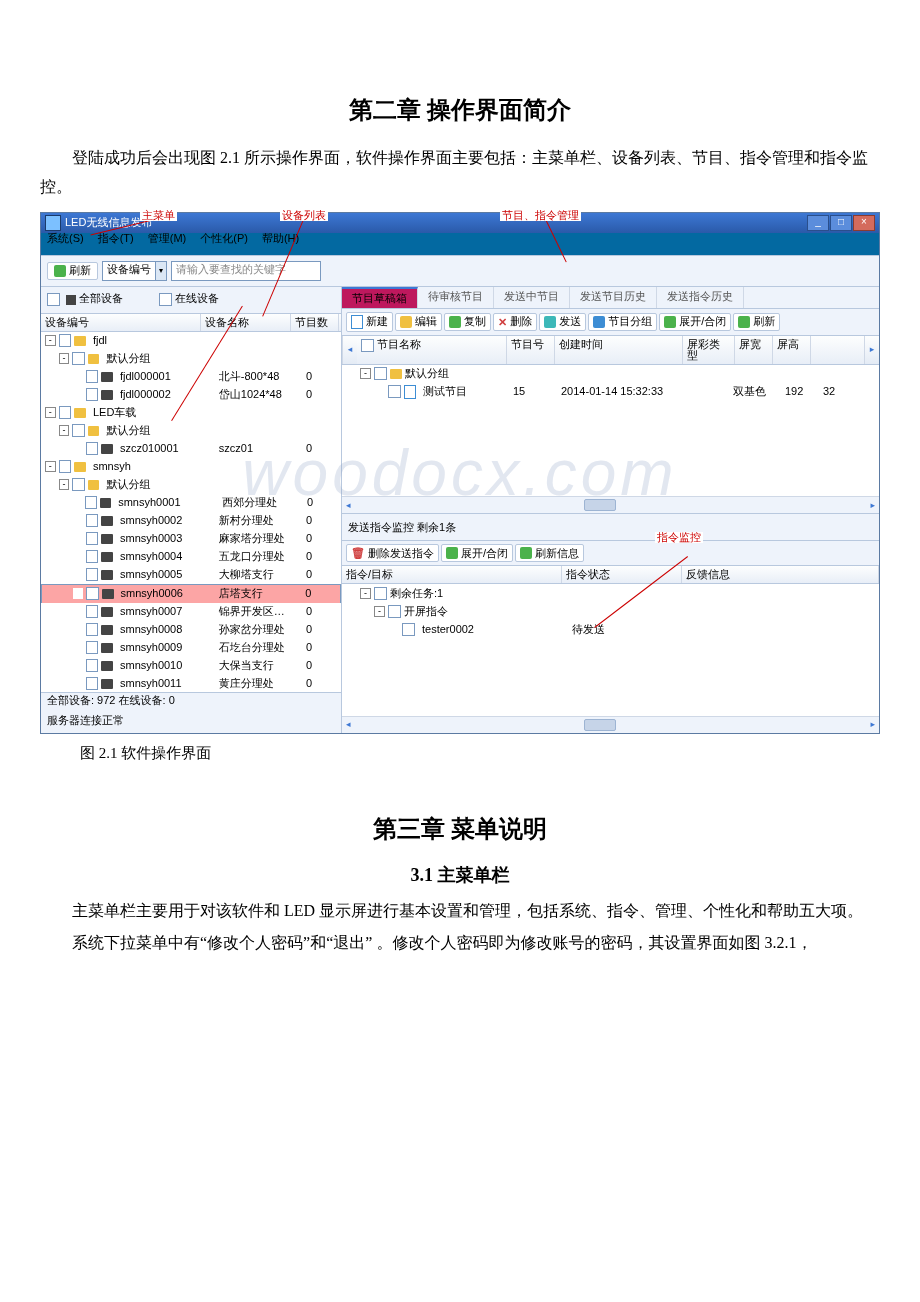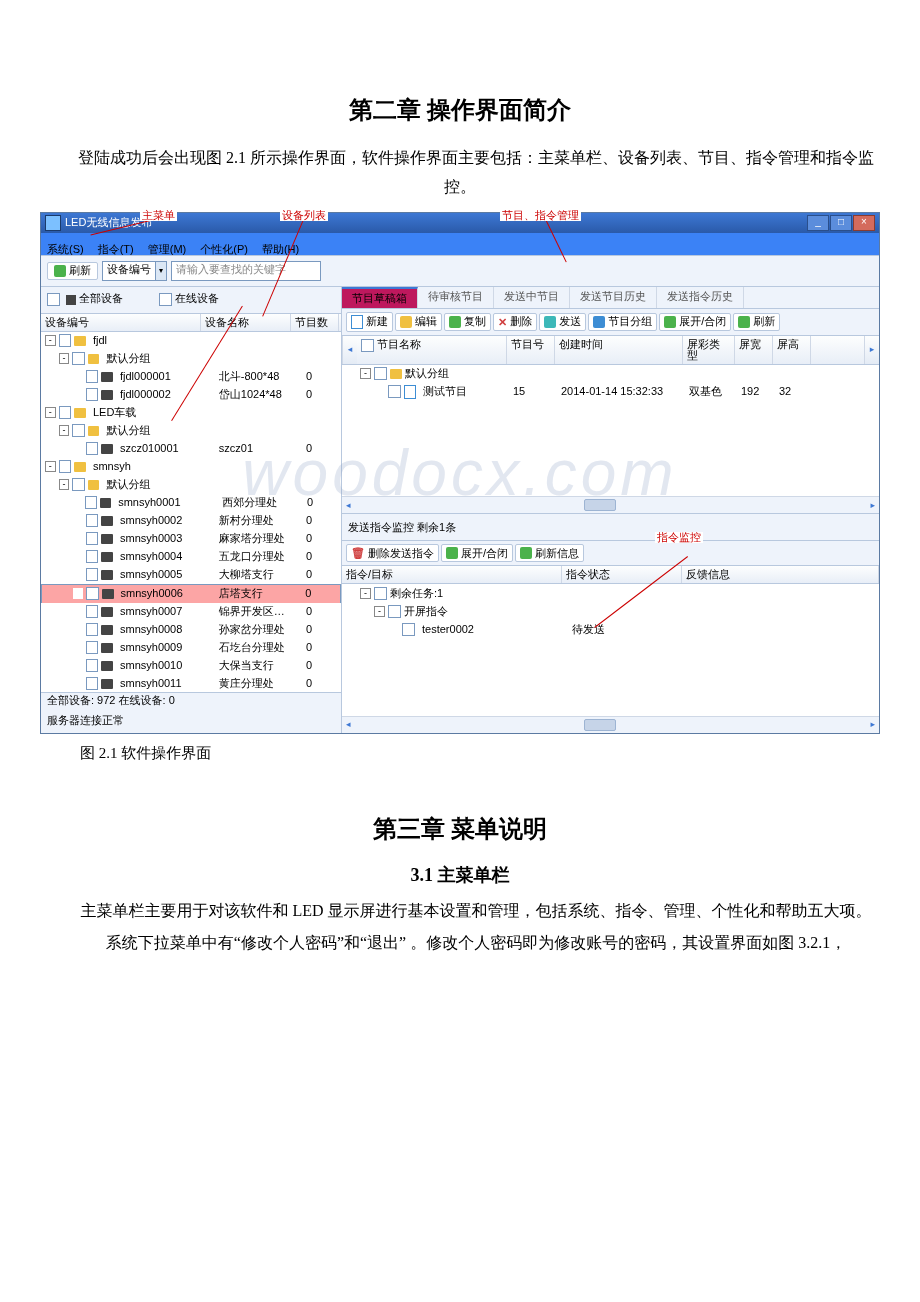--- a/index.html
+++ b/index.html
@@ -1,29 +1,29 @@
 <!DOCTYPE html>
 <html><head>
 <meta charset="utf-8">
 <style>
   body { margin:0; background:#fff; font-family:"Microsoft YaHei","SimSun",Arial,sans-serif; color:#000; }
   .page { width:920px; margin:0 auto; padding:44px 40px 200px; box-sizing:border-box; }
   .doc-h1 { text-align:center; font-size:24px; font-weight:700; margin:50px 0 18px; font-family:"SimSun",serif; }
   .doc-h2 { text-align:center; font-size:18px; font-weight:700; margin:14px 0 10px; font-family:"Times New Roman","SimSun",serif; }
-  .doc-p { font-size:16px; line-height:1.8; text-indent:2em; margin:4px 0; font-family:"SimSun",serif;text-align:center; }
+  .doc-p { font-size:16px; line-height:1.8; text-indent:2em; margin:4px 0; font-family:"SimSun",serif; }
   .caption { font-size:15px; margin:10px 0 20px 40px; font-family:"SimSun",serif; }
   .screenshot { margin:10px 0 6px; border:0; font-size:11px; line-height:1; font-family:"SimSun",Tahoma,sans-serif; position:relative; }
   .window { border:1px solid #5b7aa2; background:#eef3fb; }
   .titlebar { height:20px; background:linear-gradient(#3d78d4,#2a5aa9); color:#fff; display:flex; align-items:center; padding:0 4px; }
   .titlebar .ticon { width:14px; height:14px; background:#7cc0ff; border:1px solid #1a3a6b; margin-right:4px; }
   .titlebar .ttext { flex:1; font-size:11px; }
   .winbtns { display:flex; gap:1px; }
   .winbtn { width:20px; height:14px; background:#5b8ddc; border:1px solid #2a4f8c; color:#fff; font-size:10px; text-align:center; line-height:12px; }
   .winbtn.close { background:#d46b5d; border-color:#8a3b30; }
-  .menubar { height:22px; background:#3b82f6; border-bottom:1px solid #b8c8de; display:flex; align-items:flex-end; padding:0 6px; }
+  .menubar { height:22px; background:#0369a1; border-bottom:1px solid #b8c8de; display:flex; align-items:flex-start; padding:0 6px; }
   .menubar span { margin-right:14px; cursor:default; }
   .toolbar { height:26px; background:#eef3fb; border-bottom:1px solid #b8c8de; display:flex; align-items:center; padding:2px 6px; gap:4px; }
   .btn { display:inline-flex; align-items:center; gap:3px; padding:2px 6px; background:#fff; border:1px solid #b8c8de; border-radius:2px; cursor:default; }
   .btn .ico { width:12px; height:12px; }
   .ico-green { background:#4bb24b; border-radius:2px; }
   .ico-yellow { background:#f0c040; border-radius:2px; }
   .ico-blue { background:#3d8dd4; border-radius:2px; }
   .ico-cyan { background:#3db8b8; border-radius:2px; }
   .ico-redx { color:#d04040; font-weight:700; font-size:11px; line-height:12px; }
   .ico-folder { background:#f0c040; border-radius:1px; }
@@ -372,21 +372,21 @@
                 <span>默认分组</span>
             </div>
             <div class="tree-row">
               <span class="ind d2"></span>
                 <span class="tog blank"></span>
                 <span class="cb"></span>
                 <span class="ico-page" style="display:inline-block;margin-right:3px;"></span>
               <span class="tcell" style="width:90px;">测试节目</span>
               <span class="tcell" style="width:48px;">15</span>
               <span class="tcell" style="width:128px;">2014-01-14 15:32:33</span>
-              <span class="tcell" style="width:52px;">双基色</span>
+              <span class="tcell" style="width:52px;margin-left:44px;">双基色</span>
               <span class="tcell" style="width:38px;">192</span>
               <span class="tcell" style="width:38px;">32</span>
             </div>
           </div>
           <div class="hscroll">
               <span>◂</span>
               <span class="thumb"></span>
               <span style="margin-left:auto;">▸</span>
             </div>
 

